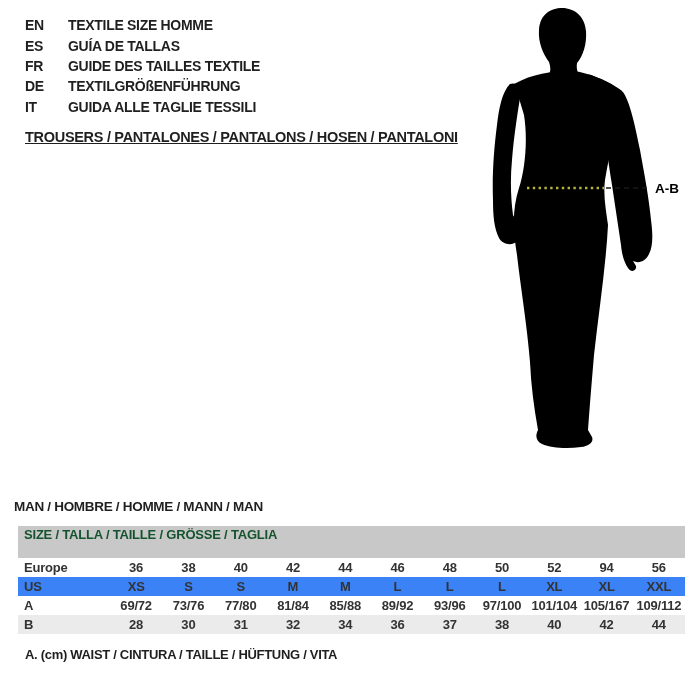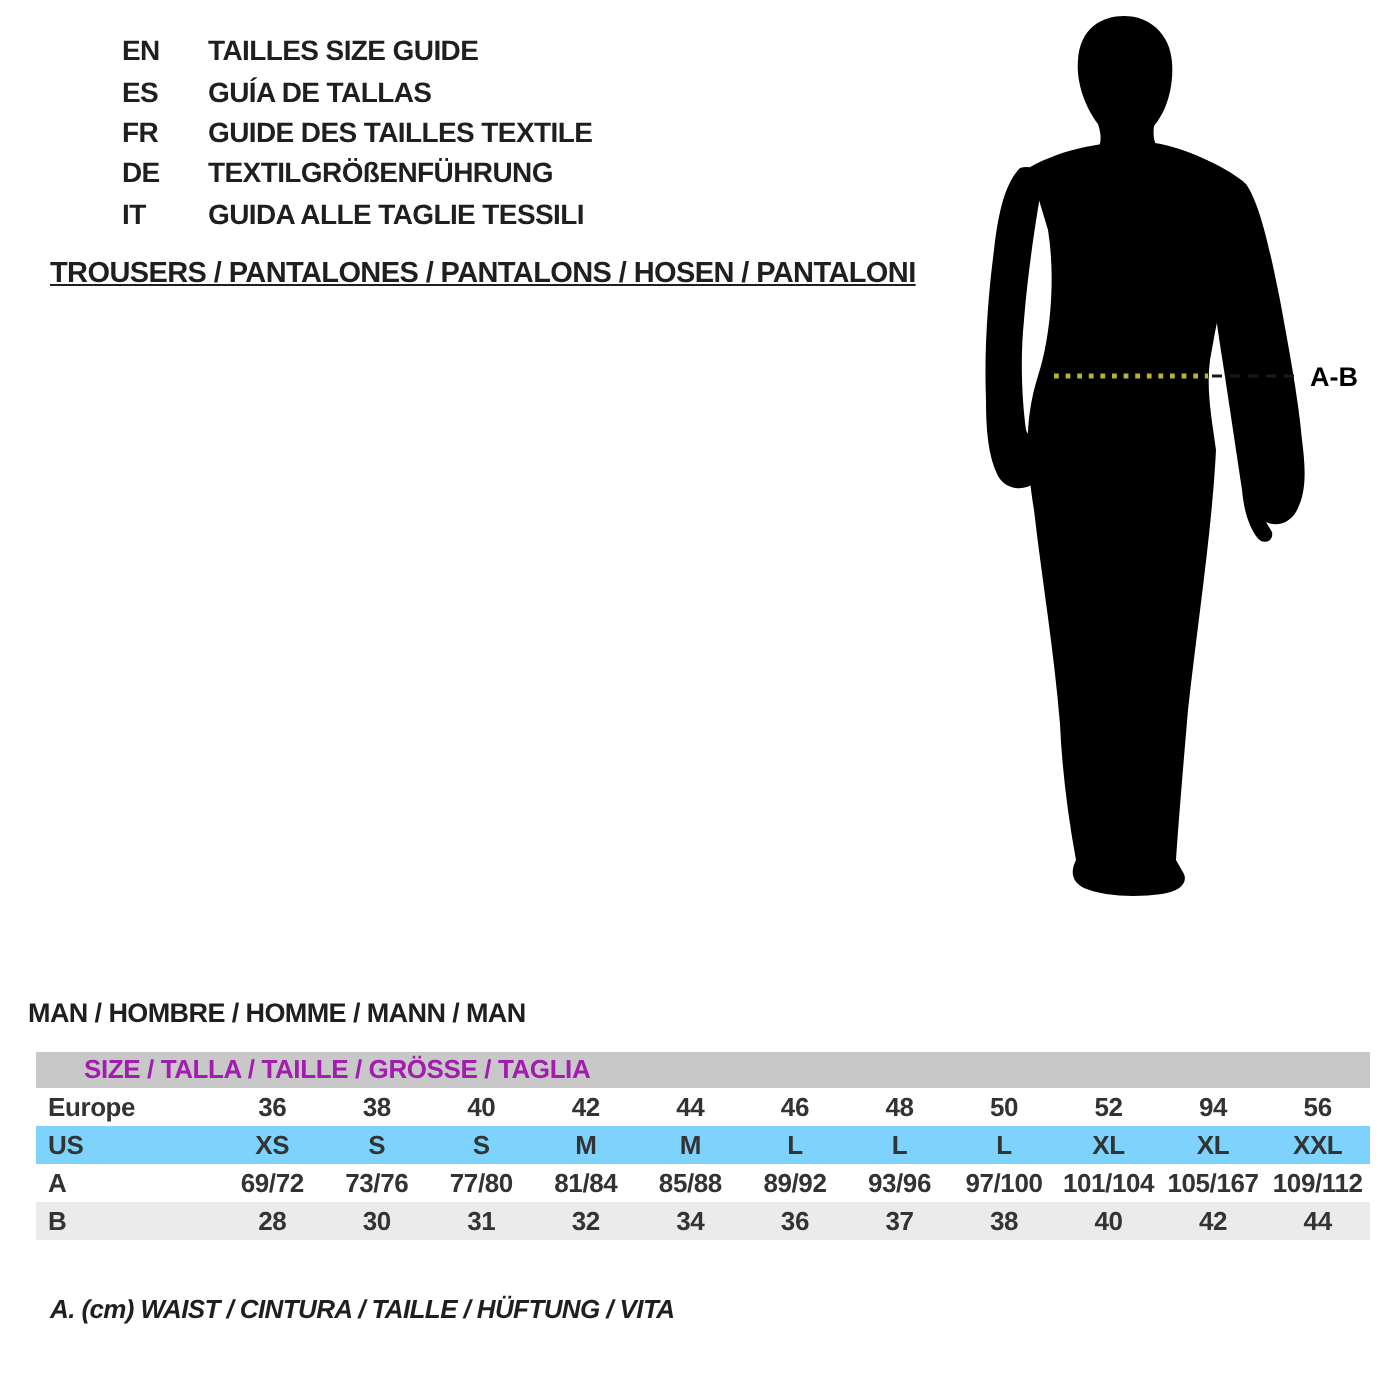--- a/index.html
+++ b/index.html
@@ -5,51 +5,51 @@
   html,body{margin:0;padding:0;}
   body{
     width:700px;height:700px;position:relative;background:#ffffff;
     font-family:"Liberation Sans","DejaVu Sans",sans-serif;
     color:#1f1f1f;overflow:hidden;
   }
   .abs{position:absolute;}
   
   .lang-block{left:25px;top:15px;}
   .lang-line{display:flex;height:20.4px;align-items:center;}
-  .lang-code{width:43px;font-weight:bold;font-size:14px;letter-spacing:-0.3px;margin-left:36px;}
+  .lang-code{width:43px;font-weight:bold;font-size:14px;letter-spacing:-0.3px;}
   .lang-label{font-weight:bold;font-size:14px;letter-spacing:-0.3px;white-space:nowrap;}
   
   .category-title{left:25px;top:129px;font-weight:bold;font-size:14.5px;letter-spacing:-0.3px;white-space:nowrap;text-decoration:underline;}
   .section-title{left:14px;top:499px;font-weight:bold;font-size:13.5px;letter-spacing:-0.3px;white-space:nowrap;}
   
   .figure-svg{left:470px;top:0px;width:230px;height:470px;}
   .measure-text{font-family:"Liberation Sans","DejaVu Sans",sans-serif;font-weight:bold;font-size:13.5px;}
   
   .table-wrap{left:18px;top:526px;width:667px;}
   .table-header{
-    height:18px;line-height:18px;padding-left:24px;
-    font-weight:bold;font-size:13px;letter-spacing:-0.2px;color:#a21caf;
+    height:32px;line-height:18px;padding-left:6px;
+    font-weight:bold;font-size:13px;letter-spacing:-0.2px;color:#14532d;
   }
   table.size-table{border-collapse:collapse;width:667px;table-layout:fixed;}
   table.size-table td{
     height:19px;padding:0;font-weight:bold;font-size:13px;color:#333333;
     text-align:center;vertical-align:middle;letter-spacing:-0.2px;white-space:nowrap;overflow:hidden;margin-top:16px;
   }
   table.size-table td.row-label{text-align:left;padding-left:6px;width:86px;}
   
   .footnotes{left:25px;top:645px;}
-  .footnote-line{font-weight:bold;font-size:13px;letter-spacing:-0.3px;height:20.5px;line-height:20.5px;white-space:nowrap;font-style:italic;}
+  .footnote-line{font-weight:bold;font-size:13px;letter-spacing:-0.3px;height:20.5px;line-height:20.5px;white-space:nowrap;}
 </style>
 </head>
 <body>
 
 <div class="abs lang-block">
     <div class="lang-line">
       <span class="lang-code">EN</span>
-      <span class="lang-label">TAILLES SIZE GUIDE</span>
+      <span class="lang-label">TEXTILE SIZE HOMME</span>
     </div>
     <div class="lang-line">
       <span class="lang-code">ES</span>
       <span class="lang-label">GUÍA DE TALLAS</span>
     </div>
     <div class="lang-line">
       <span class="lang-code">FR</span>
       <span class="lang-label">GUIDE DES TAILLES TEXTILE</span>
     </div>
     <div class="lang-line">
@@ -93,21 +93,21 @@
           <td>40</td>
           <td>42</td>
           <td>44</td>
           <td>46</td>
           <td>48</td>
           <td>50</td>
           <td>52</td>
           <td>94</td>
           <td>56</td>
         </tr>
-        <tr style="background: #7dd3fc;">
+        <tr style="background: #3b82f6;">
           <td class="row-label">US</td>
           <td>XS</td>
           <td>S</td>
           <td>S</td>
           <td>M</td>
           <td>M</td>
           <td>L</td>
           <td>L</td>
           <td>L</td>
           <td>XL</td>

